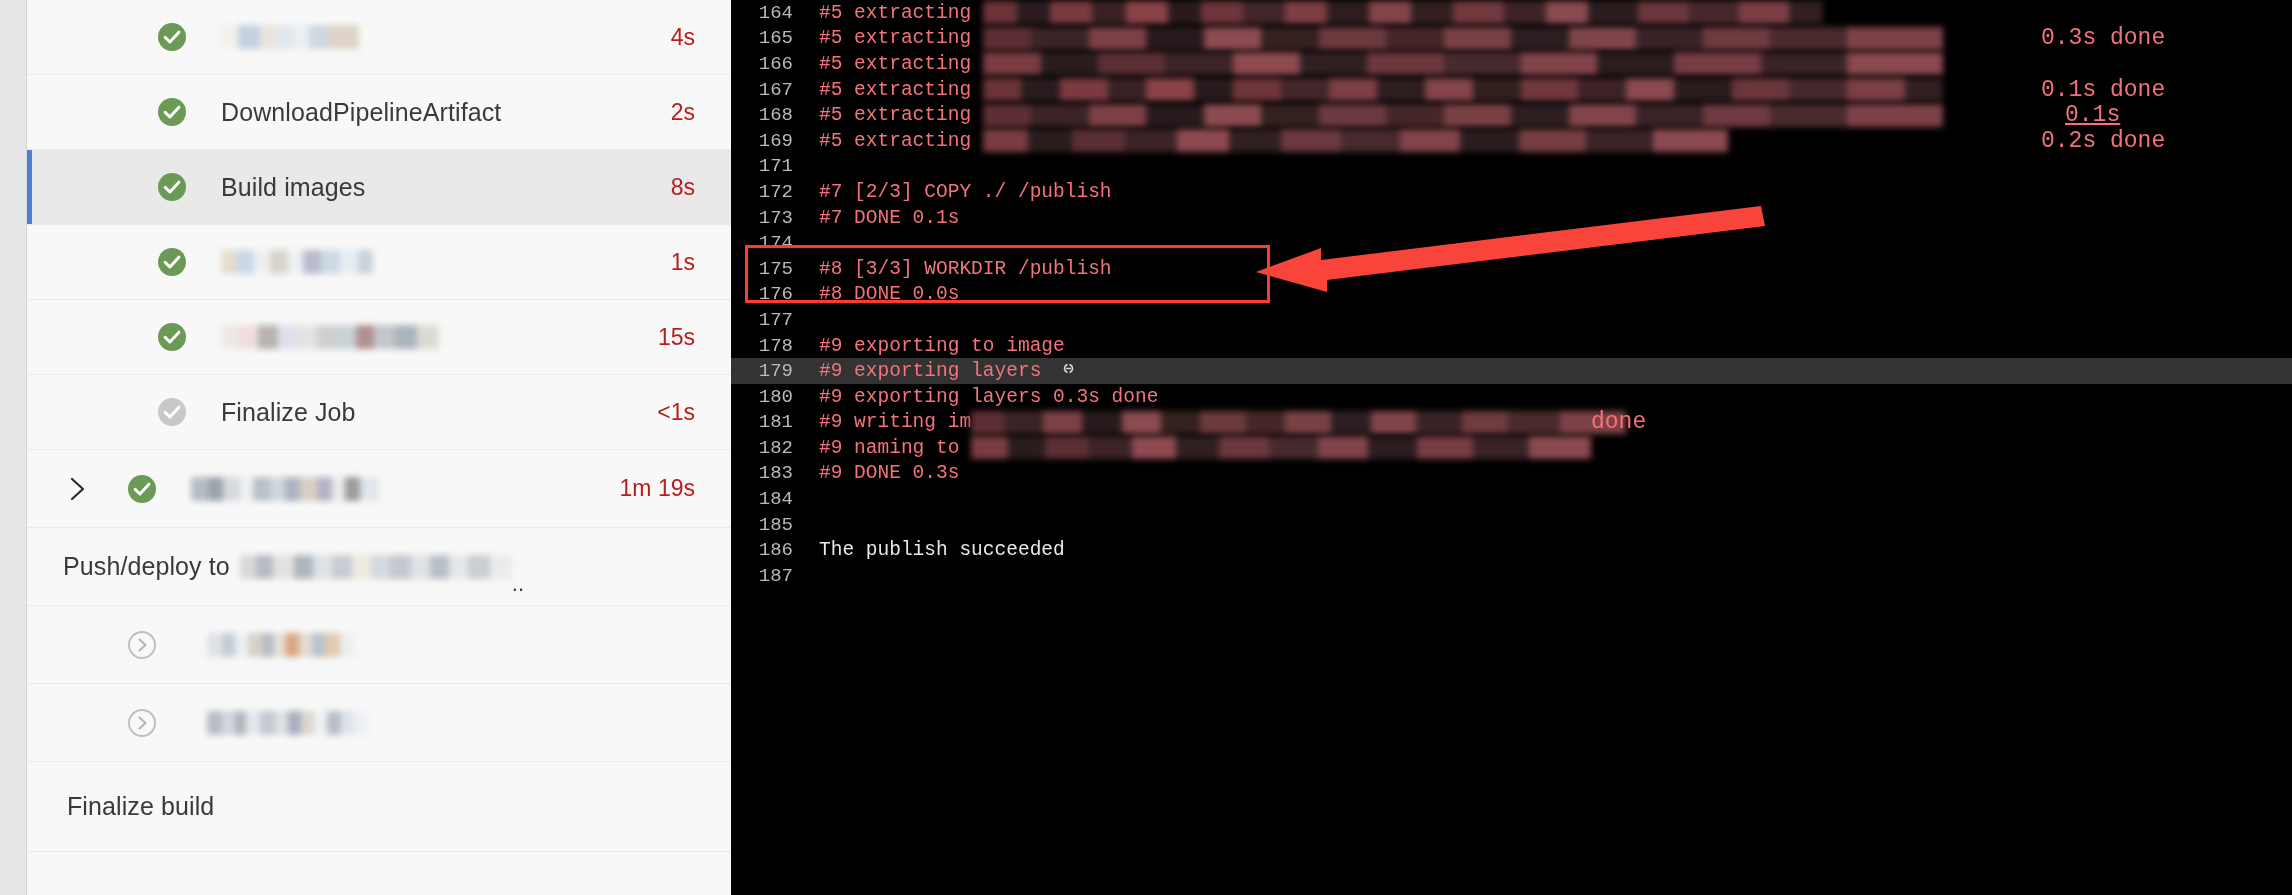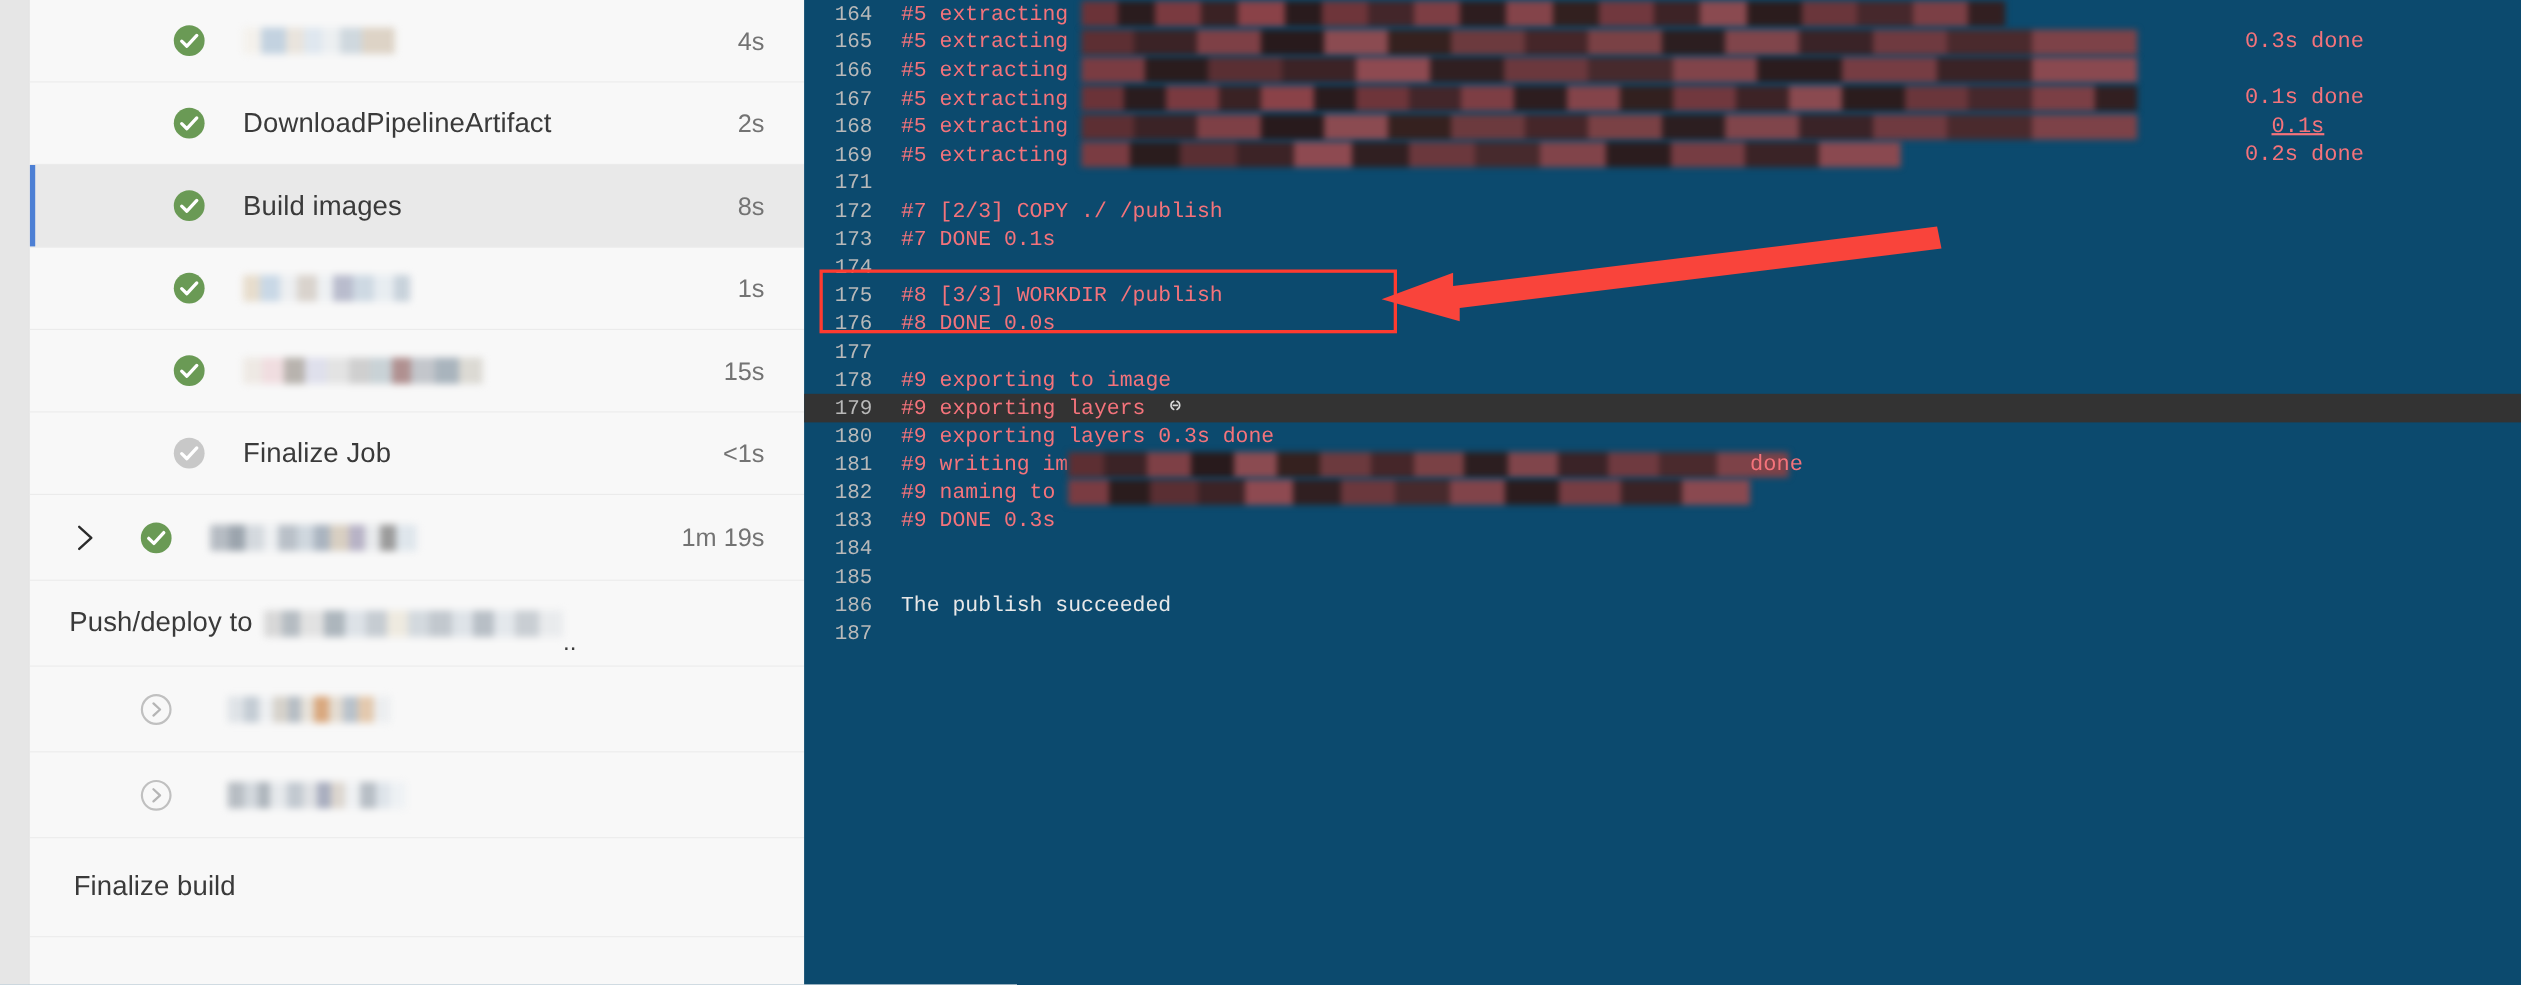--- a/index.html
+++ b/index.html
@@ -86,21 +86,21 @@
   }
   .task-label {
     font-size: 25px;
     color: #3a3a3a;
     white-space: nowrap;
     letter-spacing: 0.1px;
   }
   .task-dur {
     margin-left: auto;
     font-size: 23px;
-    color: #737373;
+    color: #b91c1c;
     white-space: nowrap;
     padding-left: 20px;
   }
 
   
   .redact {
     display: inline-block;
     height: 24px;
     border-radius: 2px;
     filter: blur(3.2px);
@@ -149,21 +149,21 @@
       linear-gradient(90deg,#b7bdc3 0 9%,#d3d8dd 9% 17%,#aeb5bc 17% 24%,
       #e6e9ec 24% 33%,#c2c9d0 33% 42%,#dfe1e4 42% 50%,#a9aebf 50% 58%,
       #dcd6cf 58% 66%,#eff1f3 66% 74%,#b7bec5 74% 83%,#dee4ea 83% 91%,
       #eef1f4 91% 100%);
   }
 
   
   .logpane {
     flex: 1 1 auto;
     height: 100%;
-    background: #0c4a6e;
+    background: #000000;
     position: relative;
     overflow: hidden;
     font-family: "Liberation Mono", "DejaVu Sans Mono", monospace;
   }
   .log-line {
     display: flex;
     align-items: center;
     height: 25.6px;
     position: relative;
     white-space: pre;
@@ -183,21 +183,21 @@
     position: relative;
   }
   .ltxt.white { color: #e8e8e8; text-align: right; }
   .link-icon {
     display: inline-block;
     margin-left: 18px;
     vertical-align: middle;
   }
   .tail {
     position: absolute;
-    font-size: 20px;
+    font-size: 23px;
     color: #f4737b;
     white-space: pre;
     text-align: center;
   }
 
   
   .logred {
     display: inline-block;
     height: 23px;
     vertical-align: middle;

